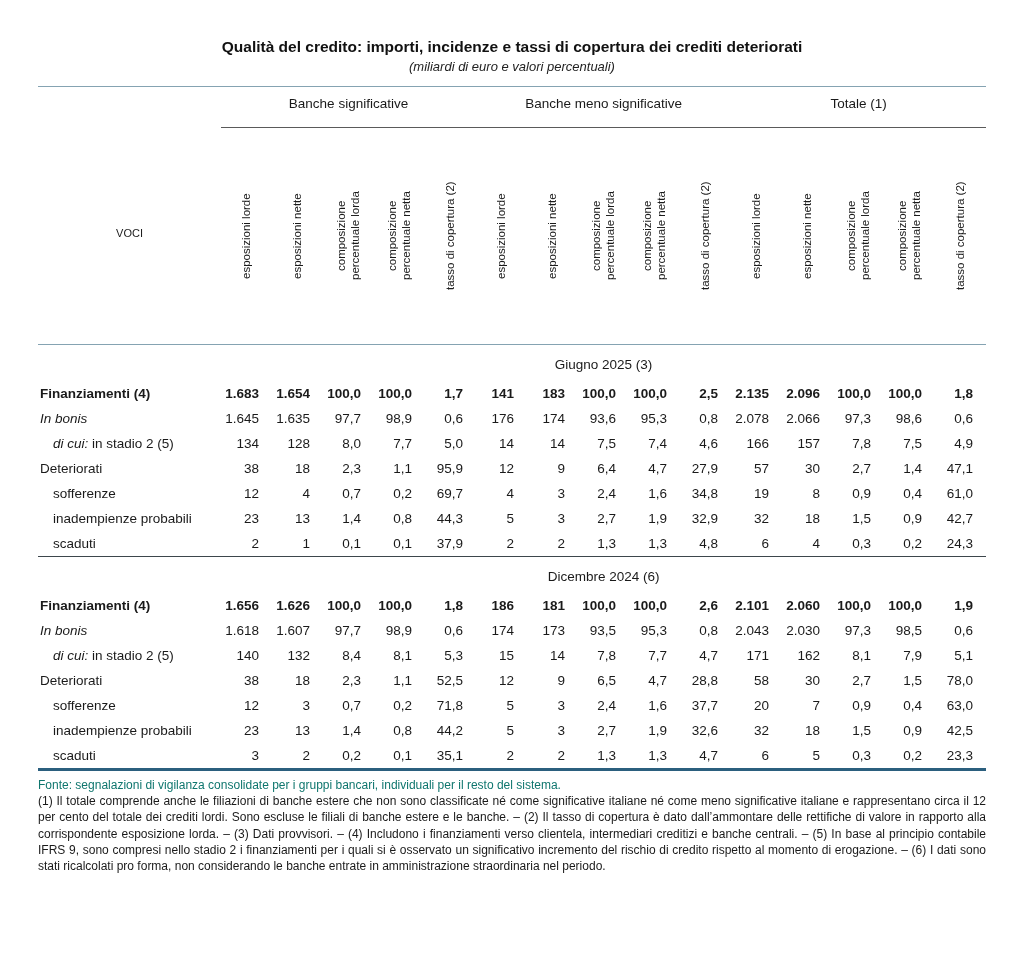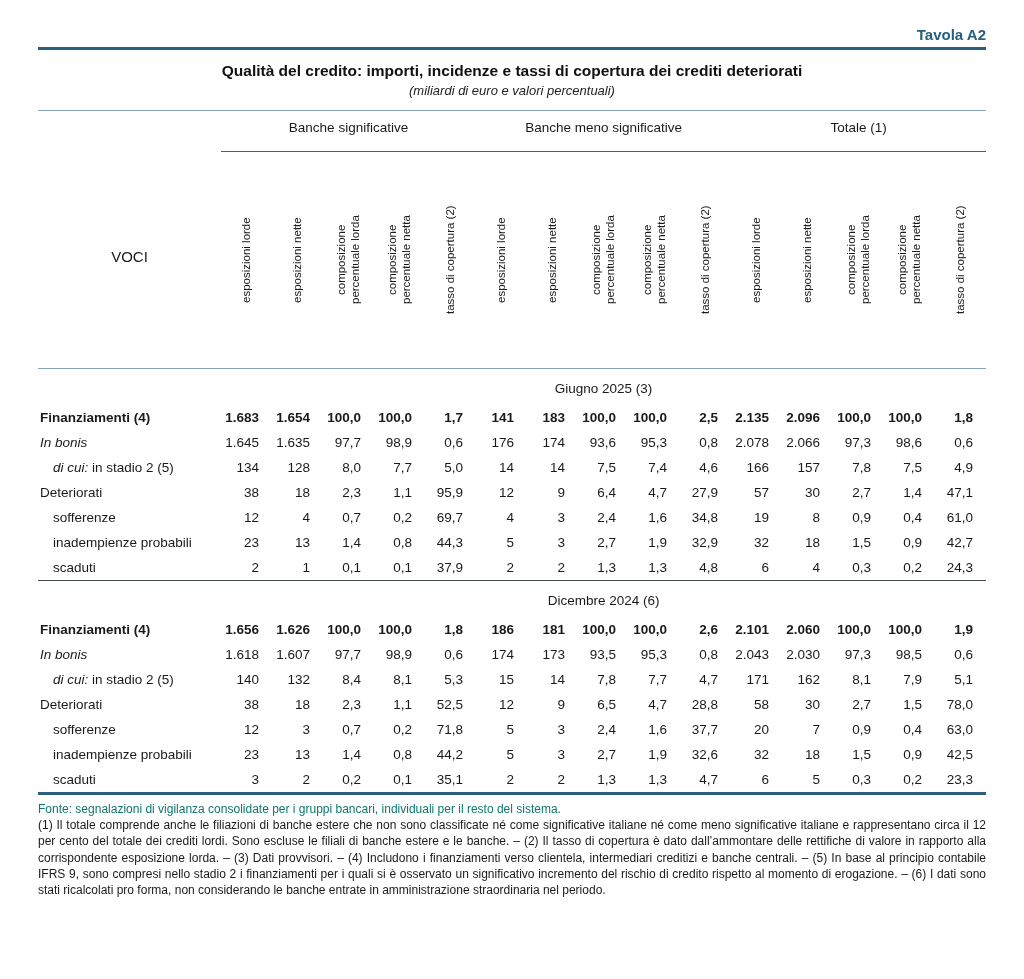--- a/index.html
+++ b/index.html
@@ -50,21 +50,21 @@
     font-size: 13.5px;
     font-weight: normal;
     text-align: center;
     padding: 9px 0 16px 0;
     border-bottom: 1px solid #5a5a5a;
     color: #1a1a1a;
   }
   th.voci {
     vertical-align: middle;
     text-align: center;
-    font-size: 15px;
+    font-size: 11px;
     font-weight: normal;
     padding-top: 34px;
   }
   th.vh {
     vertical-align: bottom;
     text-align: center;
     font-weight: normal;
     padding: 10px 0 6px 0;
     height: 216px;
   }
@@ -114,23 +114,20 @@
     text-align: justify;
     line-height: 1.36;
     margin-top: 1px;
   }
 </style>
 </head>
 <body>
 
 <div class="page">
 
-  <div class="tag-row">
-    <span>Tavola A2</span>
-  </div>
 
   <div class="title">Qualità del credito: importi, incidenze e tassi di copertura dei crediti deteriorati</div>
   <div class="subtitle">(miliardi di euro e valori percentuali)</div>
 
   <table class="main">
     <colgroup>
       <col class="c-label">
       <col class="c-num">
         <col class="c-num">
         <col class="c-num">

